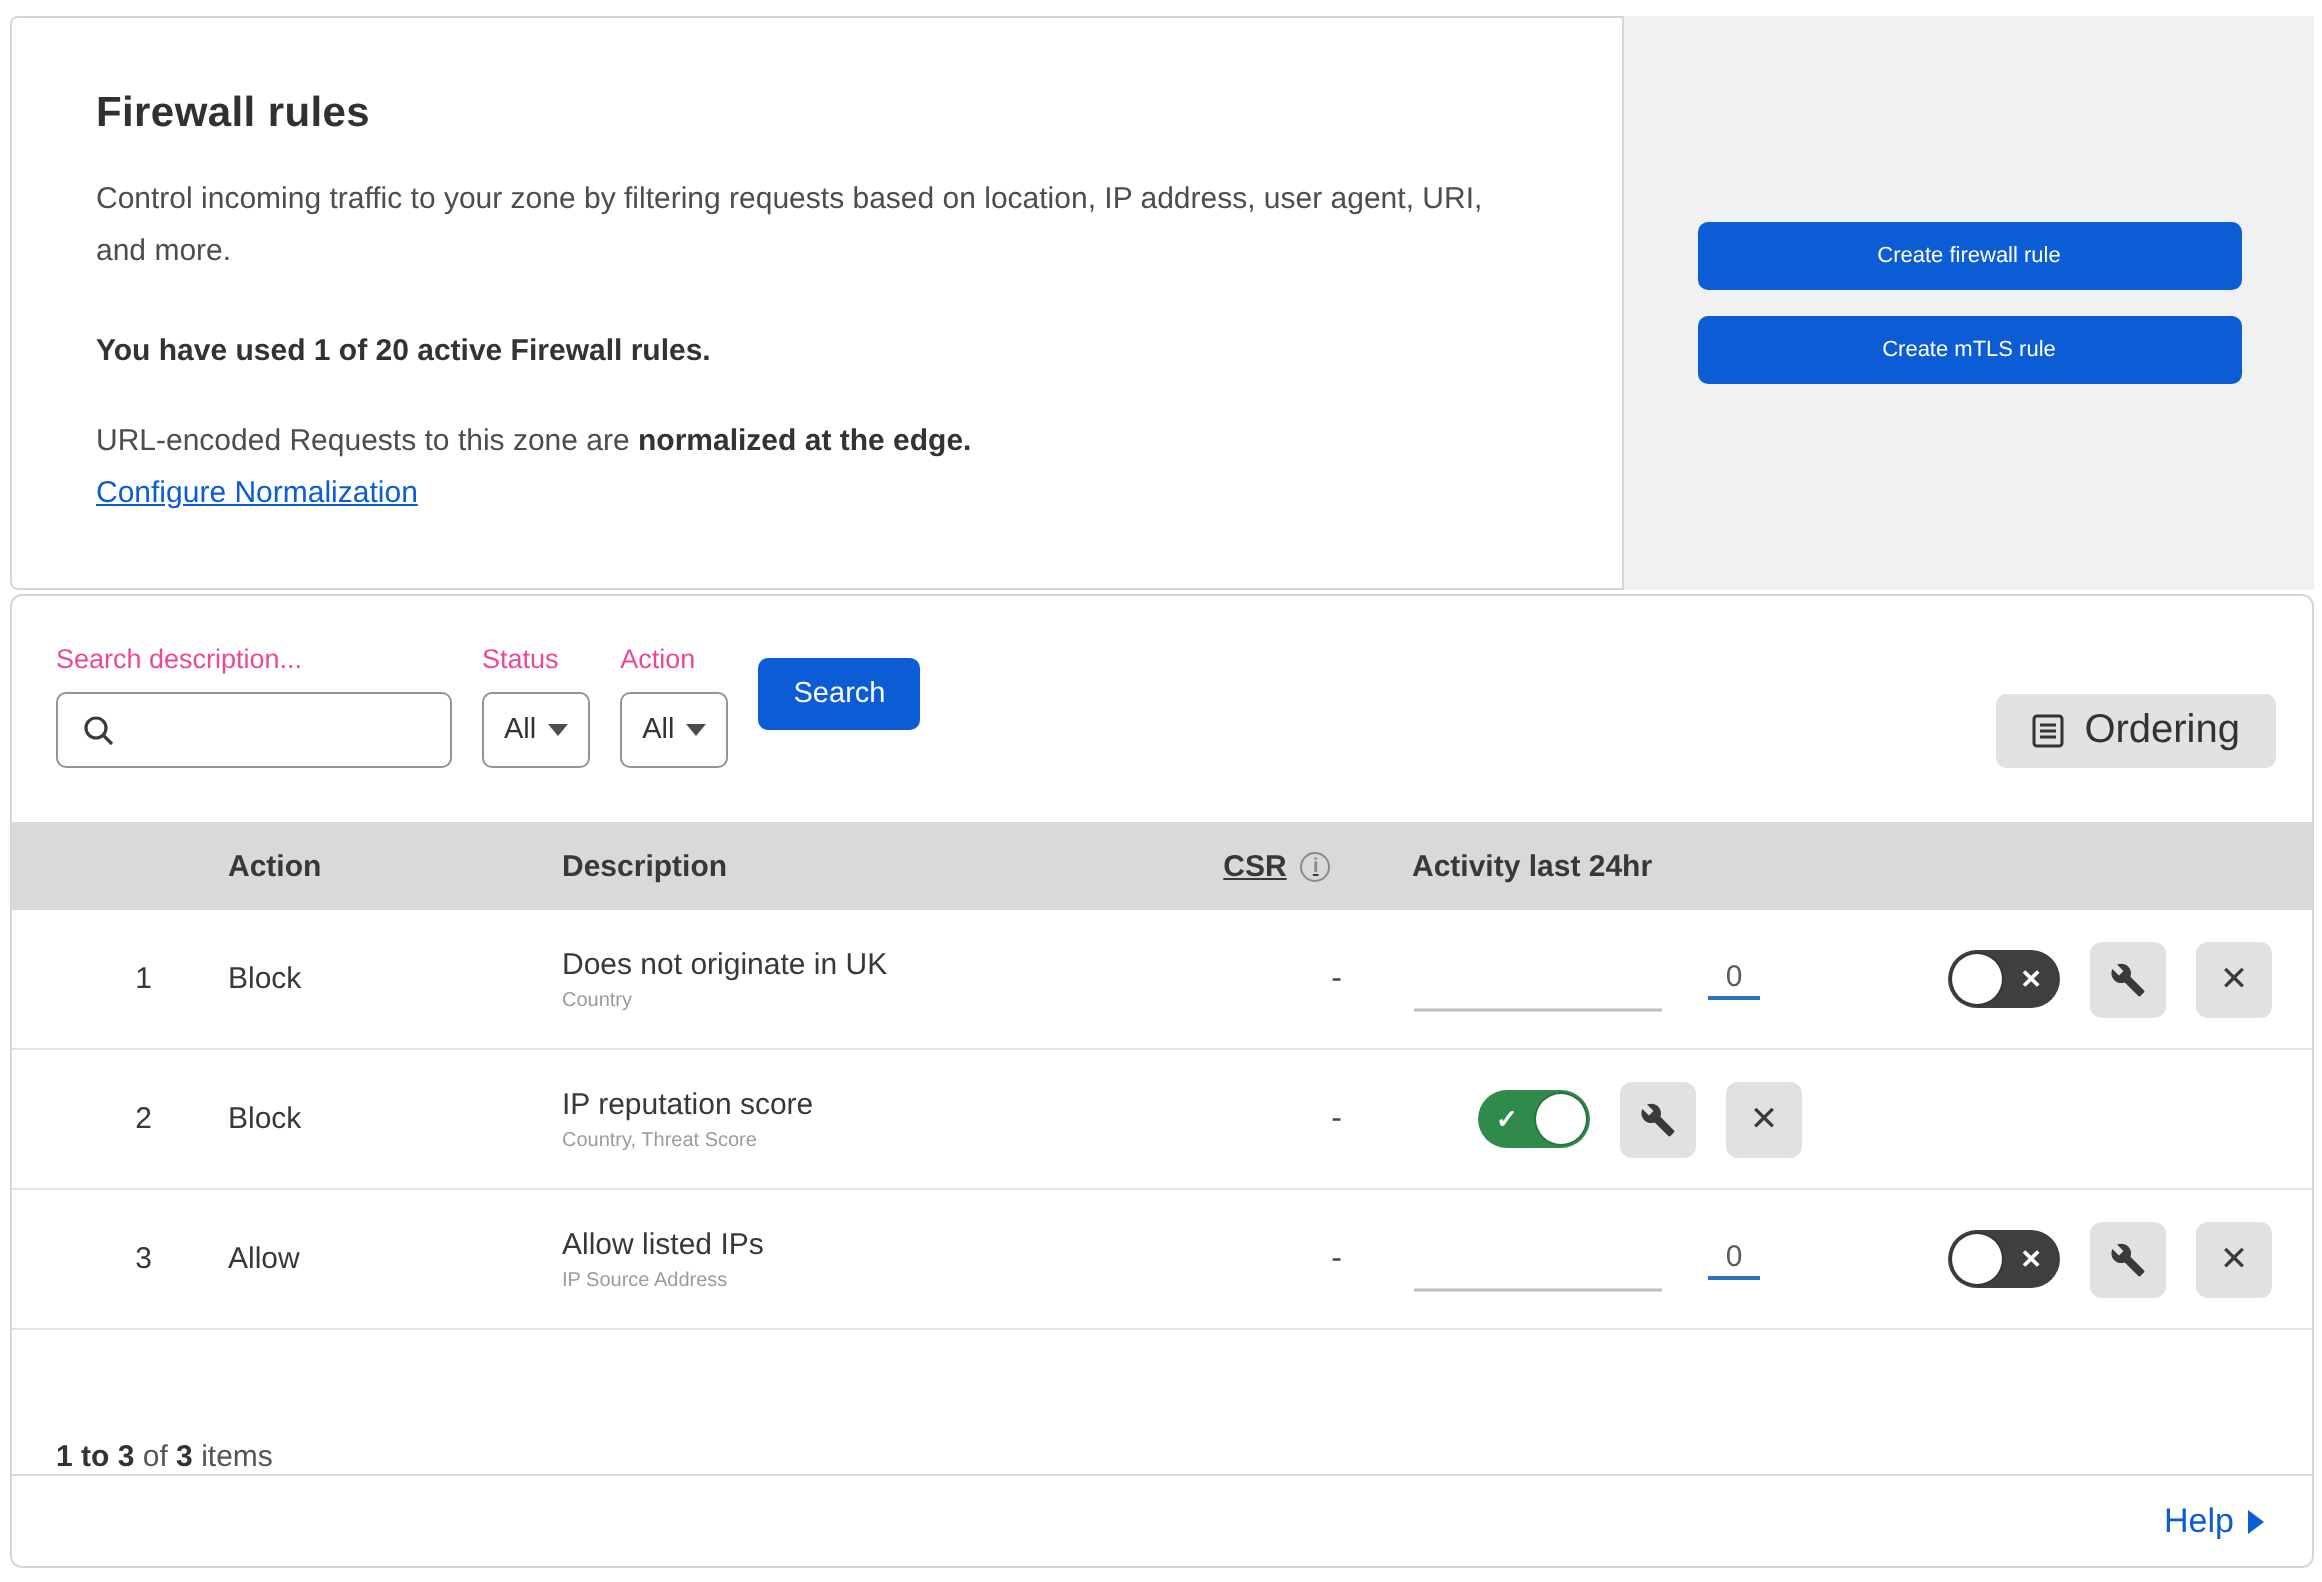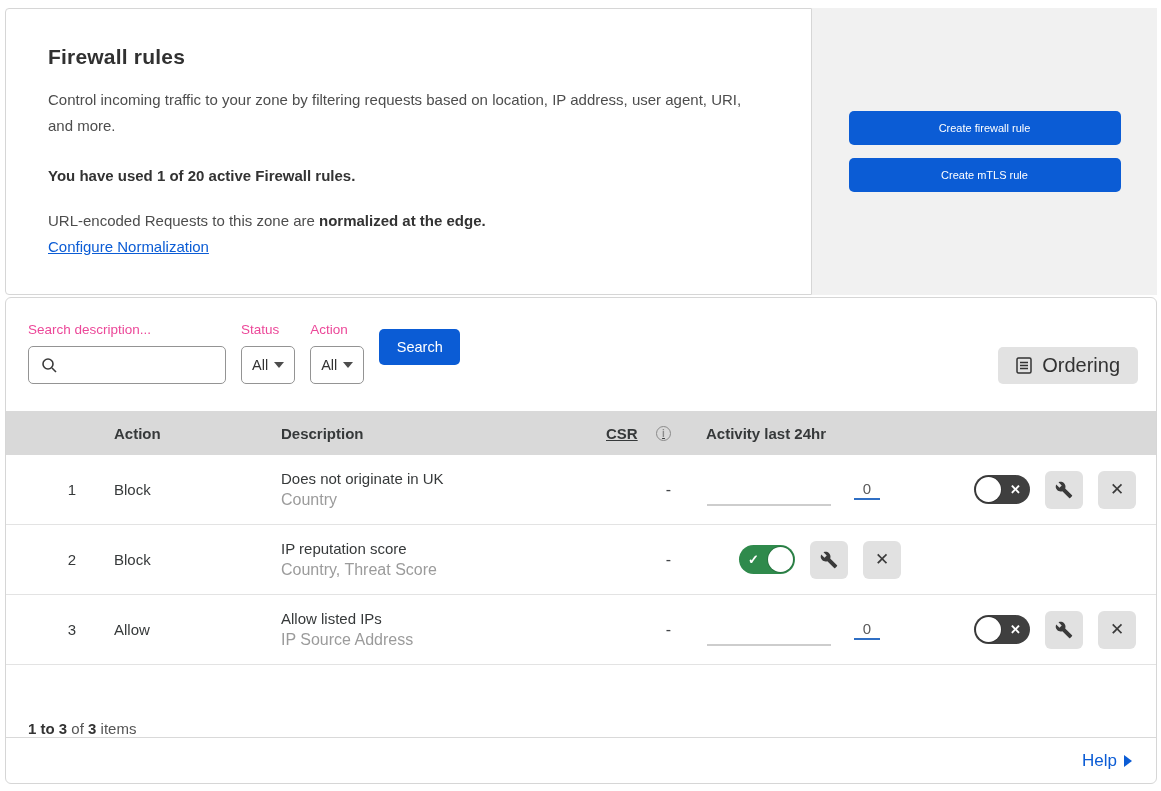--- a/index.html
+++ b/index.html
@@ -31,27 +31,27 @@
   .caret-down { width:0; height:0; border-left:5px solid transparent; border-right:5px solid transparent; border-top:6px solid #4d4d4d; }
   .search-submit { width:81px; height:36px; margin-bottom:19px; background:#0b5cd5; color:#fff; border:none; border-radius:5px; font-size:14.5px; font-family:inherit; cursor:pointer; }
   .ordering-btn { margin-left:auto; display:flex; align-items:center; gap:10px; height:37px; padding:0 18px; background:#e2e2e2; border:none; border-radius:5px; font-size:20px; color:#333; font-family:inherit; cursor:pointer; }
 
   
   .grid-row { display:grid; grid-template-columns:100px 175px 325px 65px 250px 1fr; align-items:center; }
   .thead { height:44px; background:#d9d9d9; font-size:15px; font-weight:600; color:#36393a; }
   .col-num { text-align:right; padding-right:30px; font-size:15px; color:#36393a; }
   .col-action { padding-left:8px; font-size:15px; color:#36393a; }
   .col-csr { text-align:right; color:#43464a; }
-  .col-csr-header { text-align:right; display:flex; justify-content:space-between; align-items:center;text-decoration:underline; }
+  .col-csr-header { text-align:right; display:flex; justify-content:center; align-items:center;text-decoration:underline; }
   .info-icon { display:inline-flex; width:15px; height:15px; border:1px solid #8a8a8a; border-radius:50%; color:#8a8a8a; font-size:10px; align-items:center; justify-content:center; margin-left:7px; font-style:normal; }
   .info-icon::before { content:"i"; }
   .col-activity { display:flex; align-items:center; padding-left:35px; }
   .trow { height:70px; border-bottom:1px solid #e3e3e3; }
   .rule-name { font-size:15px; color:#36393a; }
-  .rule-fields { font-size:16px; color:#9b9b9b; margin-top:4px; }
+  .rule-fields { font-size:10px; color:#9b9b9b; margin-top:4px; }
   .spark { width:126px; height:34px; display:inline-block; }
   .count-link { margin-left:22px; min-width:26px; text-align:center; font-size:15px; color:#5a5a5a; border-bottom:2px solid #2f6fc4; padding-bottom:1px; cursor:pointer; text-decoration:none; }
   .col-controls { display:flex; justify-content:flex-end; align-items:center; gap:15px; padding-right:20px; }
 
   
   .toggle { position:relative; width:56px; height:29px; border:none; border-radius:15px; cursor:pointer; }
   .toggle .knob { position:absolute; top:2px; width:25px; height:25px; background:#fff; border-radius:50%; box-shadow:0 0 0 1px rgba(0,0,0,.15); }
   .toggle .mark { position:absolute; top:0; height:29px; line-height:29px; color:#fff; font-size:13px; font-weight:700; }
   .toggle.off { background:#3f3f3f; }
   .toggle.off .knob { left:2px; }

